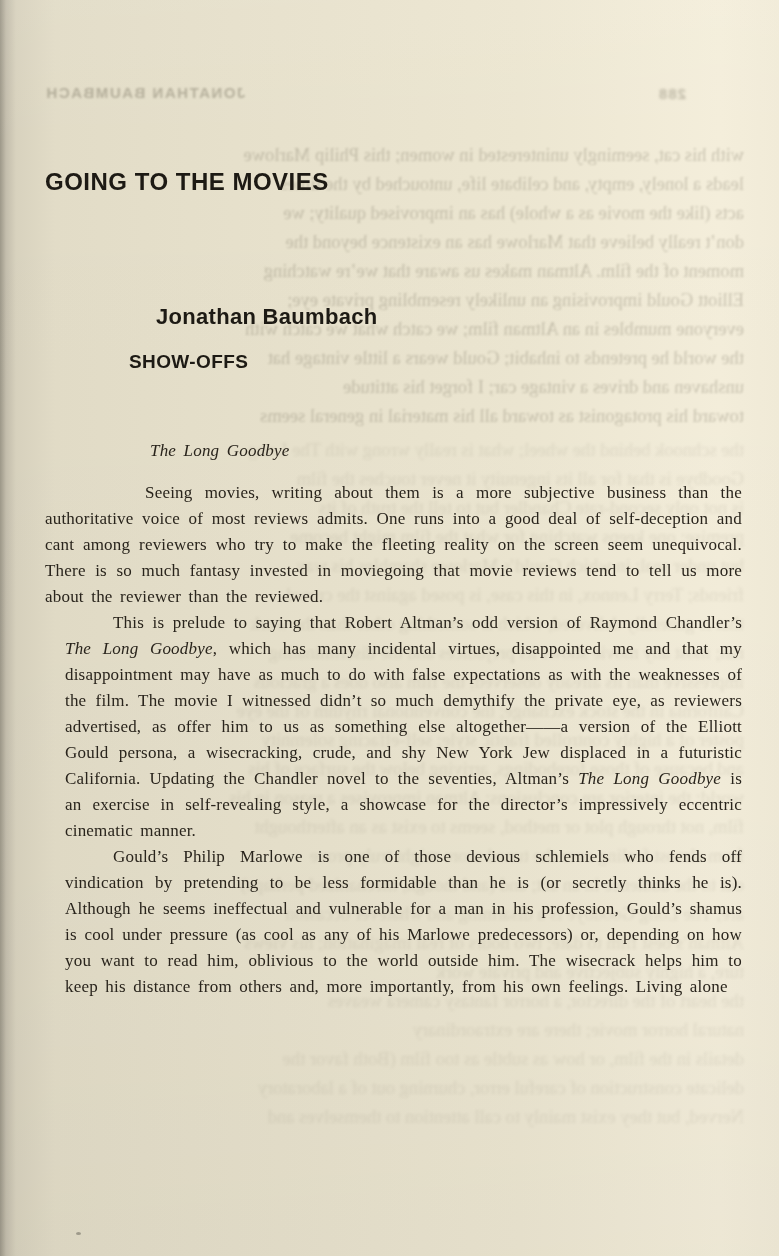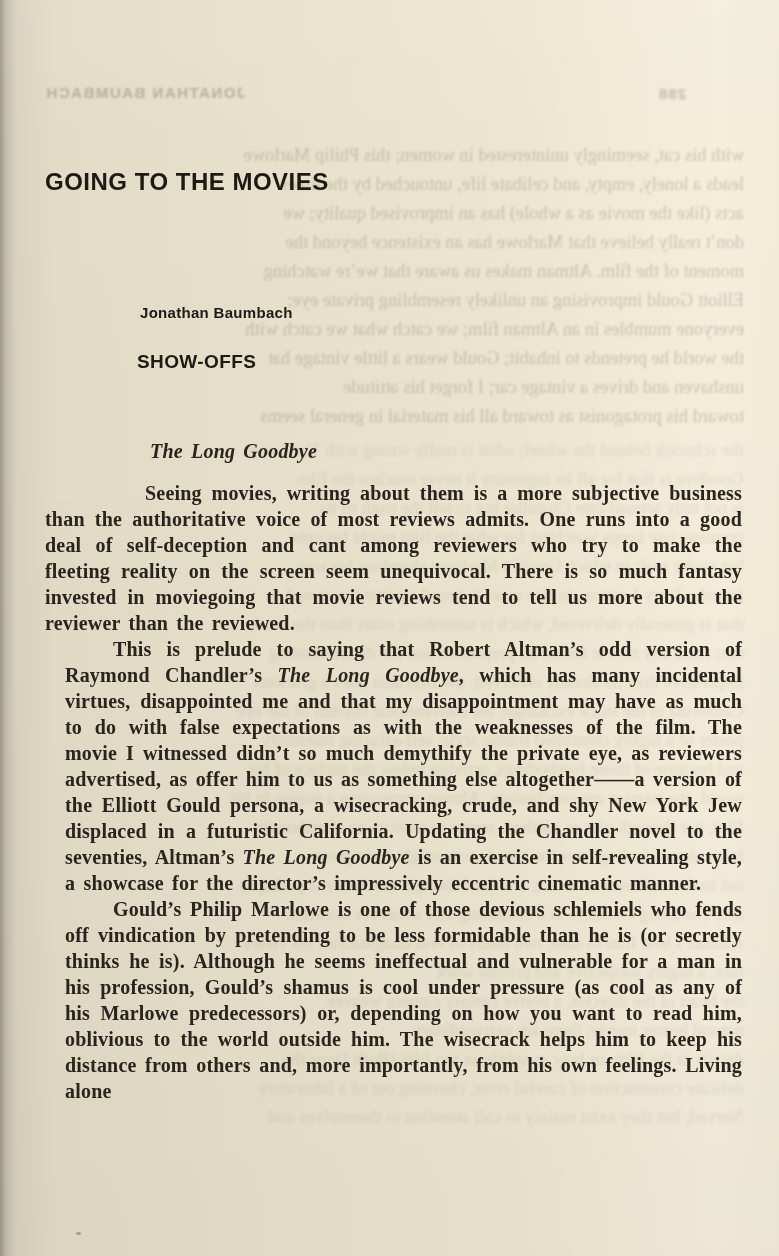--- a/index.html
+++ b/index.html
@@ -38,37 +38,36 @@
   .ghost-upper{ top:141px; height:294px; filter:blur(1.1px); opacity:.30; }
   .ghost-lower{ top:436px; height:700px; filter:blur(1.4px); opacity:.13; }
   .ghost-line{ white-space:nowrap; }
   
   .section-title{
     position:absolute; left:45px; top:168px; z-index:3;
     font-family:"Liberation Sans", sans-serif; font-weight:bold;
     font-size:24px; letter-spacing:0.5px; color:#1d1a14;
   }
   .author{
-    position:absolute; left:140px; top:304px; z-index:3;
+    position:absolute; left:156px; top:304px; z-index:3;
     font-family:"Liberation Sans", sans-serif; font-weight:bold;
-    font-size:15px; letter-spacing:0.3px; color:#1d1a14;
+    font-size:22px; letter-spacing:0.3px; color:#1d1a14;
   }
   .essay-title{
-    position:absolute; left:137px; top:351px; z-index:3;
+    position:absolute; left:129px; top:351px; z-index:3;
     font-family:"Liberation Sans", sans-serif; font-weight:bold;
     font-size:19px; letter-spacing:0.4px; color:#1d1a14;
   }
   
   .body-text{
     position:absolute; left:45px; top:438px; width:697px; z-index:2;
     font-family:"Liberation Serif", serif;
-    font-size:20px; line-height:26px;
+    font-size:17px; line-height:26px;
     letter-spacing:0.2px; word-spacing:3px;
     color:#29241c;
-    font-weight:bold;
   }
   .subject-heading{
     margin:0 0 0 105px; font-style:italic;
   }
   .para{
     margin:0; text-align:justify;
   }
   .para.indent-large{ text-indent:100px;margin-top:16px; }
   .para.indent-normal{ text-indent:48px;margin-left:20px; }
   .para i{ font-style:italic; }

